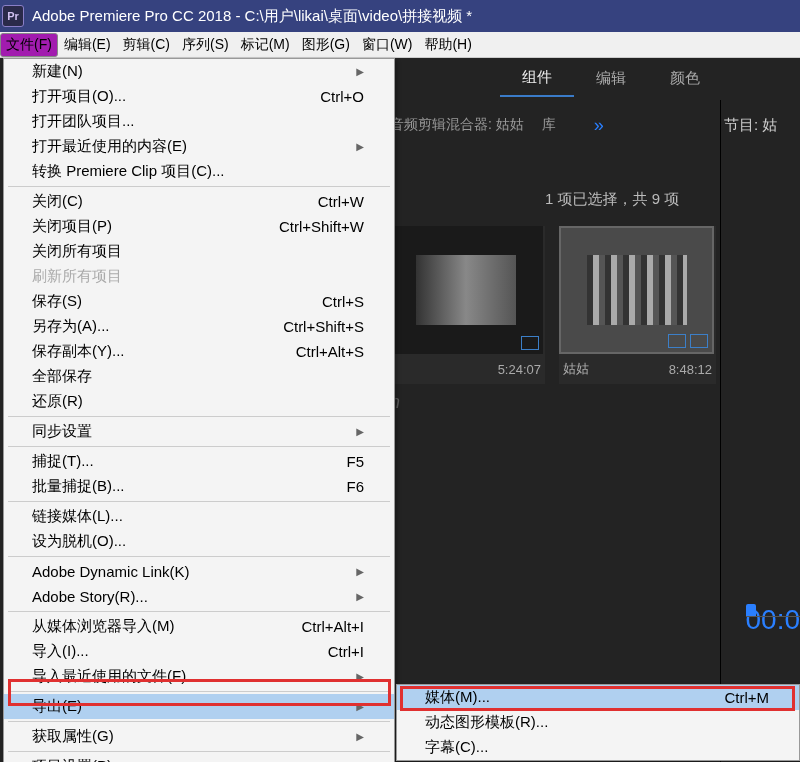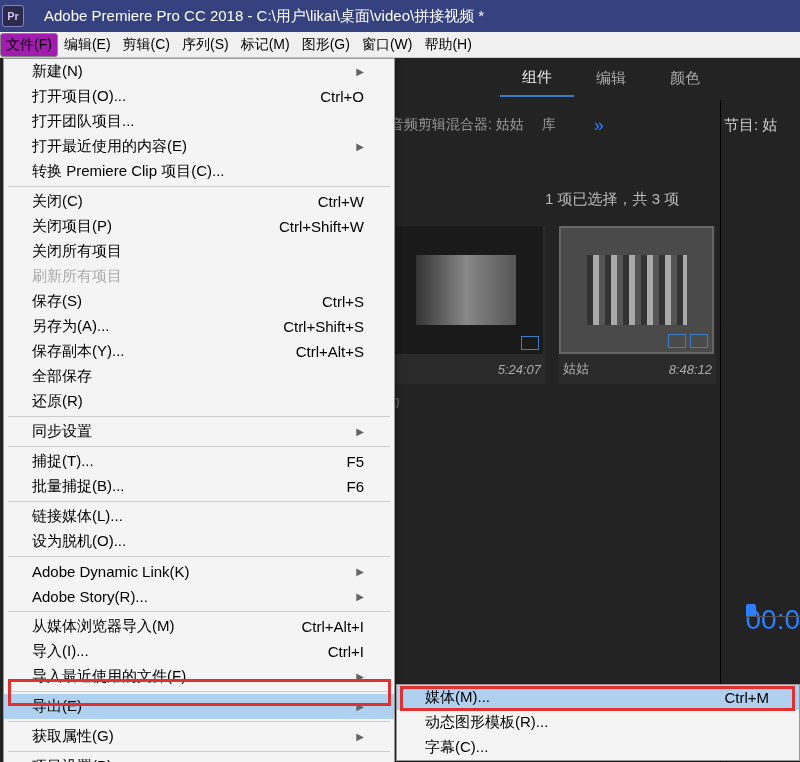--- a/index.html
+++ b/index.html
@@ -1,19 +1,19 @@
 <!DOCTYPE html>
 <html><head>
   <meta charset="utf-8">
   <style>
     * { margin: 0; padding: 0; box-sizing: border-box; font-family: "Microsoft YaHei", Arial, sans-serif; }
     body { width: 800px; height: 762px; background: #232323; overflow: hidden; position: relative; }
     
     .titlebar { height: 32px; background: #36427f; display: flex; align-items: center; padding-left: 2px; color: #fff; font-size: 15px; }
-    .app-icon { width: 22px; height: 22px; background: #2a2a4a; border: 1px solid #8a7fc7; border-radius: 3px; display: flex; align-items: center; justify-content: center; font-size: 11px; color: #d0c0f0; font-weight: bold; margin-right: 20px; }
+    .app-icon { width: 22px; height: 22px; background: #2a2a4a; border: 1px solid #8a7fc7; border-radius: 3px; display: flex; align-items: center; justify-content: center; font-size: 11px; color: #d0c0f0; font-weight: bold; margin-right: 8px; }
     
     .menubar { height: 26px; background: #f0f0f0; display: flex; align-items: center; font-size: 14px; color: #000; border-bottom: 1px solid #ccc; }
     .menubar-item { padding: 3px 6px; cursor: default; }
     .menubar-item.active { background: #a21caf; border: 1px solid #888; border-radius: 3px; padding: 2px 5px; }
     
     .workspace-tabs { position: absolute; top: 58px; left: 500px; right: 0; height: 40px; display: flex; align-items: center; color: #aaa; font-size: 15px; }
     .ws-tab { padding: 8px 22px; cursor: default; }
     .ws-tab.active { color: #eee; border-bottom: 2px solid #3a7bc8; }
     
     .panel-header { position: absolute; top: 110px; left: 390px; height: 30px; display: flex; align-items: center; color: #999; font-size: 14px; gap: 18px; }
@@ -23,21 +23,21 @@
     
     .thumbs { position: absolute; top: 226px; left: 388px; display: flex; gap: 14px; }
     .thumb { width: 157px; background: #2a2a2a; }
     .thumb.selected .thumb-img { border: 2px solid #666; background: #4a4a4a; }
     .thumb-img { width: 155px; height: 128px; background: #1a1a1a; position: relative; display: flex; align-items: center; justify-content: center; }
     .thumb-inner { width: 100px; height: 70px; background: linear-gradient(90deg, #333, #888, #555); display: flex; }
     .thumb-inner.striped { background: repeating-linear-gradient(90deg, #333 0, #333 6px, #aaa 6px, #aaa 12px, #555 12px, #555 18px); }
     .thumb-badge { position: absolute; bottom: 4px; right: 4px; width: 18px; height: 14px; border: 1px solid #3c7fc8; }
     .thumb-badge2 { position: absolute; bottom: 4px; right: 26px; width: 18px; height: 14px; border: 1px solid #3c7fc8; }
     .thumb-meta { display: flex; justify-content: space-between; padding: 6px 4px; color: #aaa; font-size: 13px; }
-    .thumb-meta .dur { padding-top: 2px; font-style: italic; }
+    .thumb-meta .dur { padding-top: 2px; }
     
     .program-panel { position: absolute; top: 110px; left: 724px; right: 0; color: #ccc; font-size: 15px; padding: 6px 0; }
     .timecode-big { position: absolute; top: 572px; right: 0; color: #2a7fff; font-size: 28px; margin-top: 32px; }
     .timeline-ruler { position: absolute; top: 604px; left: 746px; right: 0; height: 30px; }
     .playhead { width: 10px; height: 12px; background: #2a7fff; border-radius: 2px 2px 0 0; }
     .ruler-ticks { border-top: 1px solid #555; height: 8px; }
     
     
     .menu-dropdown { position: absolute; top: 58px; left: 3px; width: 392px; background: #f4f4f4; border: 1px solid #999; font-size: 15px; color: #000; z-index: 10; box-shadow: 2px 2px 4px rgba(0,0,0,0.3); }
     .mi { display: flex; justify-content: space-between; align-items: center; padding: 3px 30px 3px 28px; height: 25px; white-space: nowrap; }
@@ -84,21 +84,21 @@
 <div class="panel-header">
   <span>音频剪辑混合器: 姑姑</span>
   <span>库</span>
   <span class="expand">»</span>
 </div>
 
 <div class="right-border"></div>
 
 <div class="program-panel">节目: 姑</div>
 
-<div class="selection-info">1 项已选择，共 3 项</div>
+<div class="selection-info">1 项已选择，共 9 项</div>
 
 <div class="thumbs">
   <div class="thumb">
     <div class="thumb-img">
         <div class="thumb-inner"></div>
         <div class="thumb-badge"></div>
       </div>
     <div class="thumb-meta">
         <span></span>
         <span class="dur">5:24:07</span>

